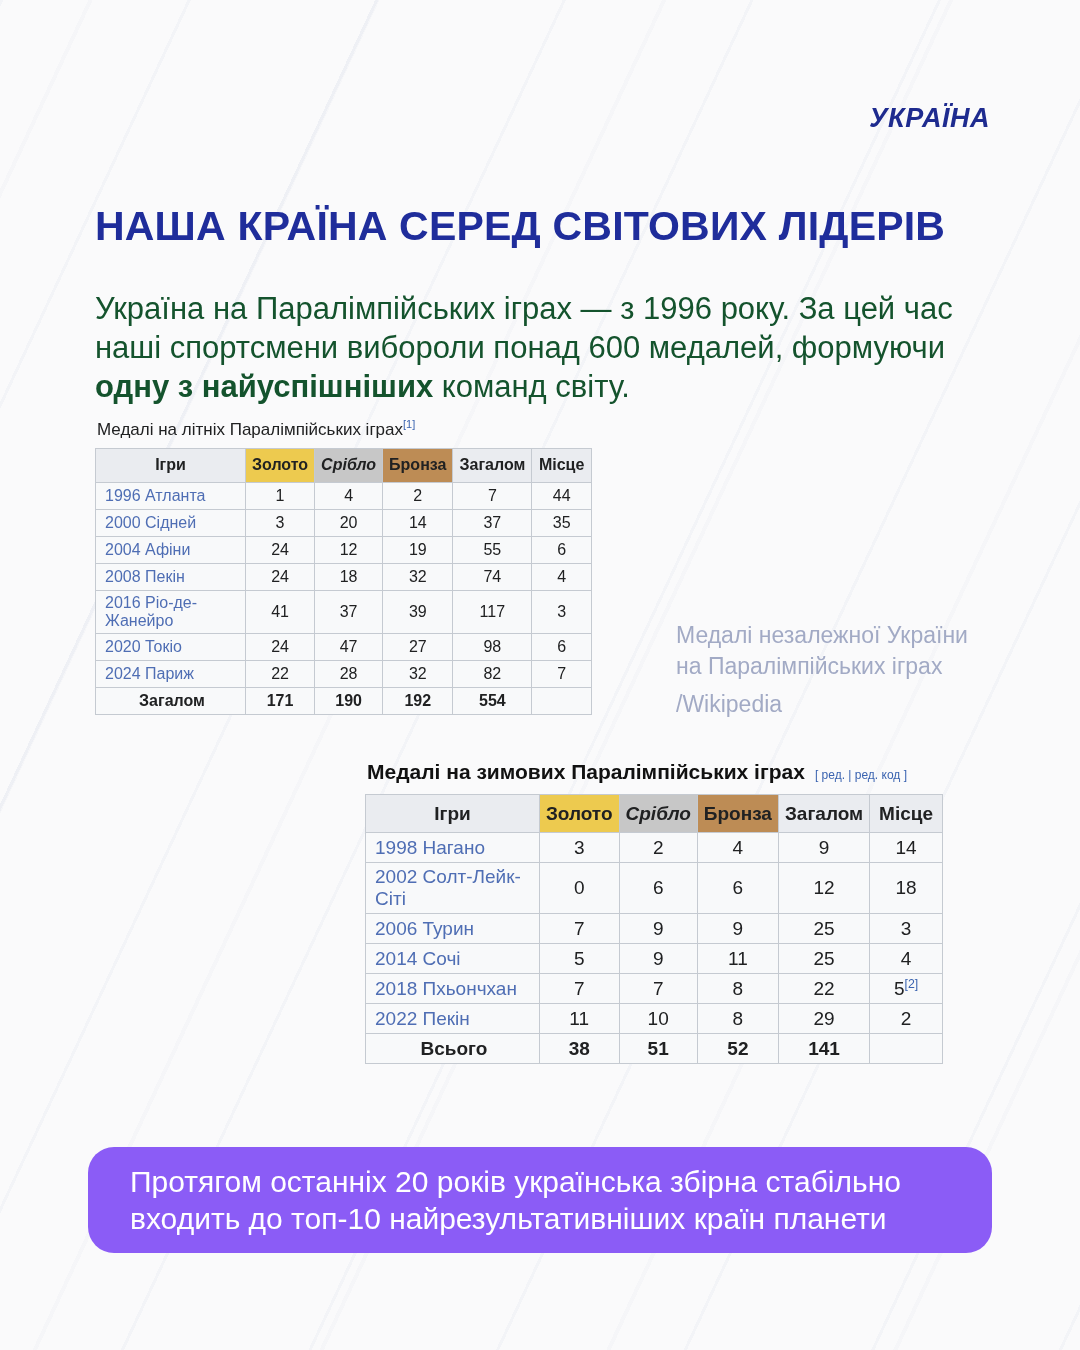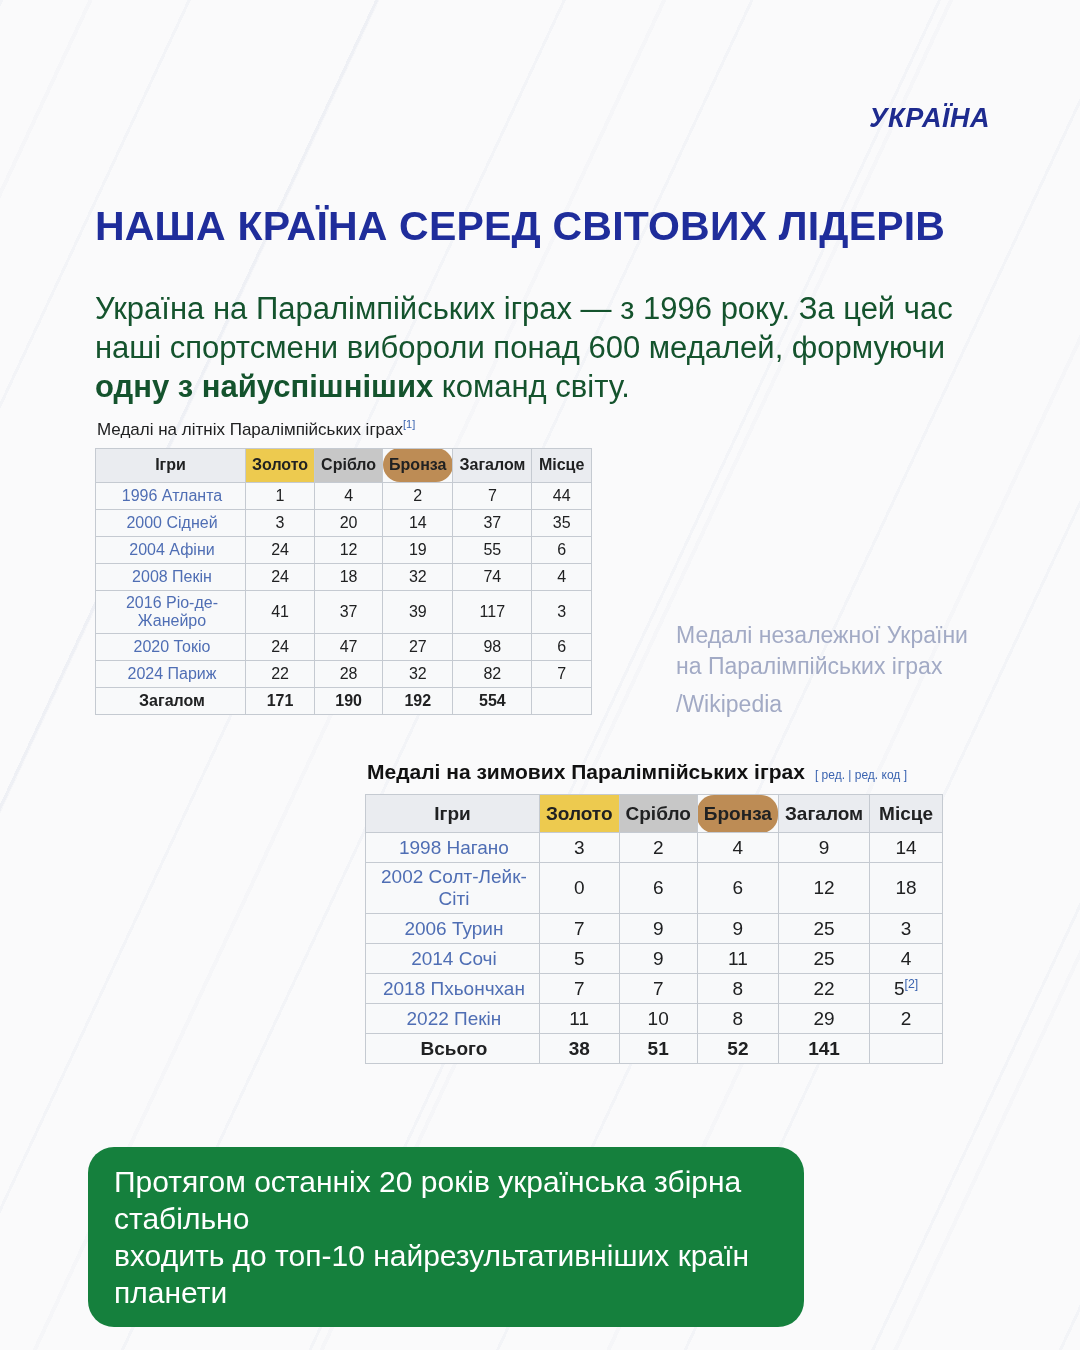--- a/index.html
+++ b/index.html
@@ -55,24 +55,24 @@
   }
   table.wikitable th, table.wikitable td {
     border:1px solid #c5cad1;
     text-align:center;
     padding:3px 6px;
   }
   table.wikitable thead th {
     background:#eaecf0; font-weight:700; color:#202122;
   }
   th.col-gold   { background:#edca4f !important; }
-  th.col-silver { background:#c7c7c7 !important; }
-  th.col-bronze { background:#bd8c55 !important;border-radius:17px; }
+  th.col-silver { background:#c7c7c7 !important;font-style:italic; }
+  th.col-bronze { background:#bd8c55 !important; }
   table.wikitable td.game {
-    text-align:center; color:#4f6eb4; padding-left:9px; cursor:pointer;
+    text-align:left; color:#4f6eb4; padding-left:9px; cursor:pointer;
   }
   table.wikitable tfoot td { font-weight:700; }
   table.wikitable tfoot td.game { color:#202122; text-align:center; }
   sup.ref { color:#3a63b0; font-size:0.65em; cursor:pointer; }
 
   
   .summer-wrap { position:absolute; top:418px; left:95px; width:497px; }
   .summer-wrap table { width:497px; font-size:16px; }
   .summer-wrap thead th { height:34px; }
   .summer-wrap tbody td, .summer-wrap tfoot td { height:27px; }
@@ -89,23 +89,23 @@
   .winter-wrap thead th { height:38px; }
   .winter-wrap tbody td, .winter-wrap tfoot td { height:30px; }
 
   .annotation {
     position:absolute; top:620px; left:676px;
     font-size:23px; line-height:31px; color:#a2aac5;
   }
   .annotation .credit { display:block; margin-top:7px; }
 
   .footer-box {
-    position:absolute; top:1147px; left:88px; width:716px;
-    background:#15803d; border-radius:26px;
-    padding:16px 26px; color:#ffffff;
+    position:absolute; top:1147px; left:88px; width:904px;
+    background:#8b5cf6; border-radius:26px;
+    padding:16px 42px; color:#ffffff;
     font-size:30px; line-height:37px; font-weight:500;
   }
 </style>
 </head>
 <body>
 
 <div class="watermark"></div>
 
 <div class="brand">УКРАЇНА</div>
 

